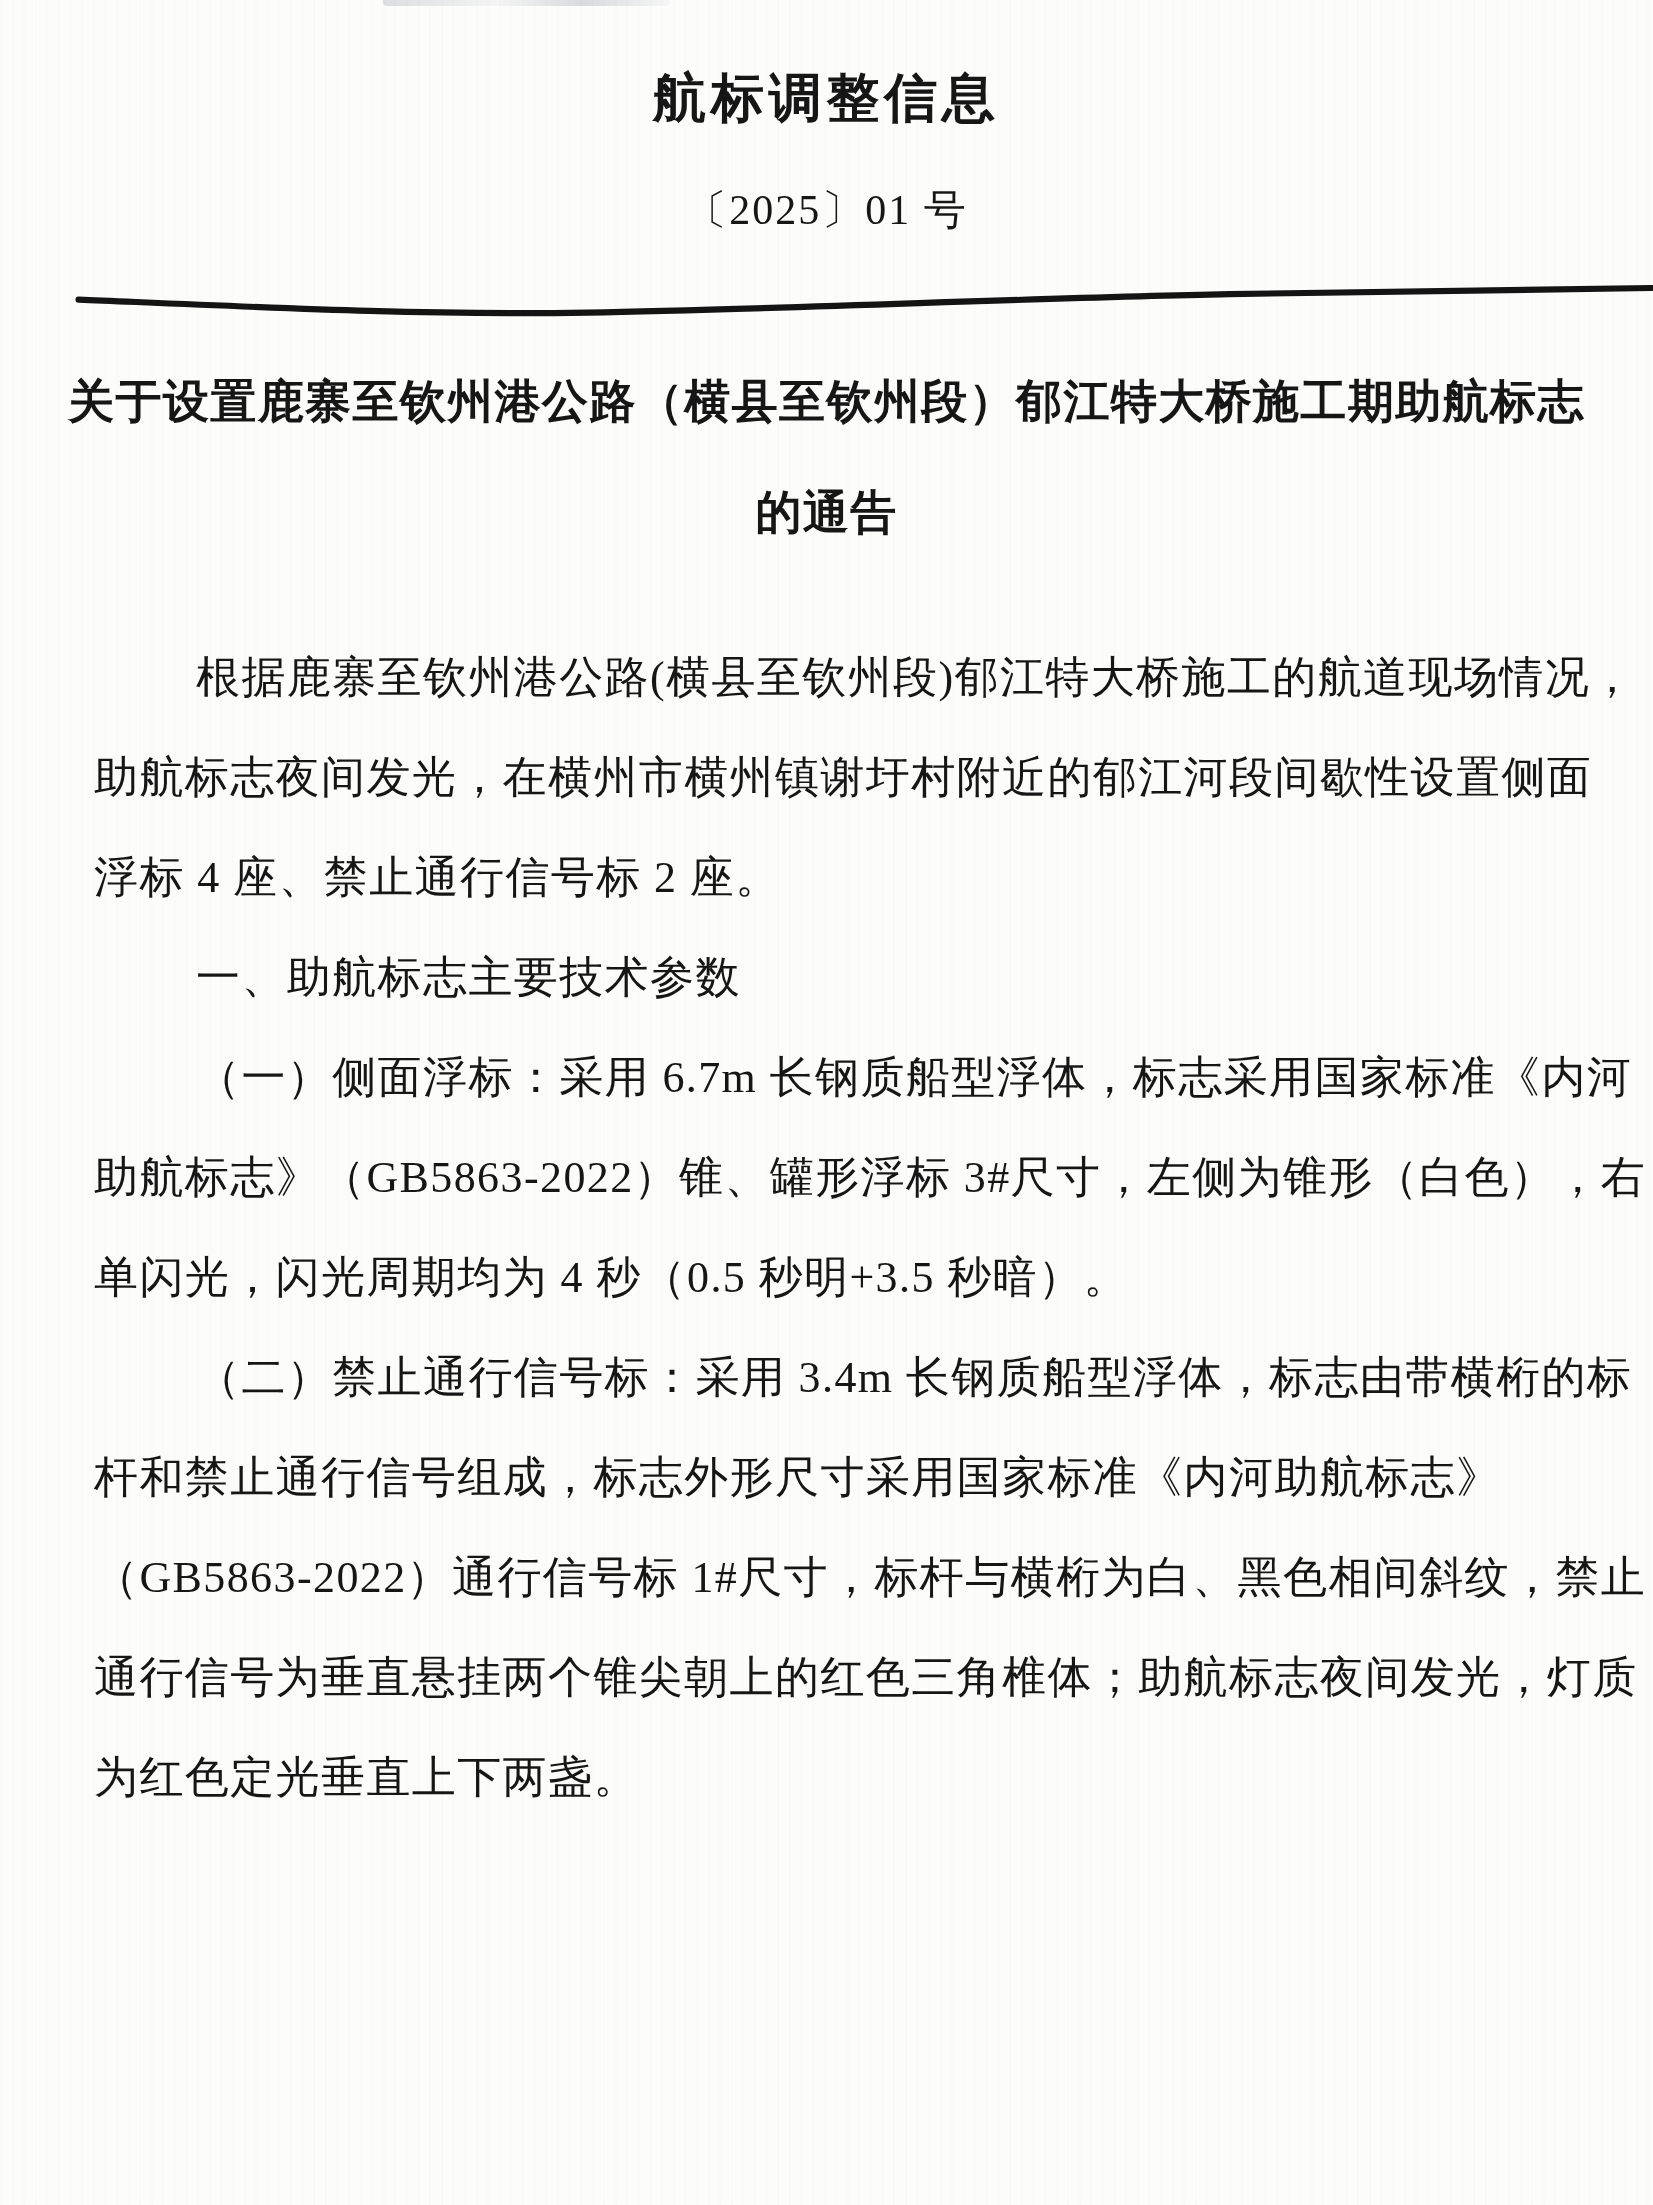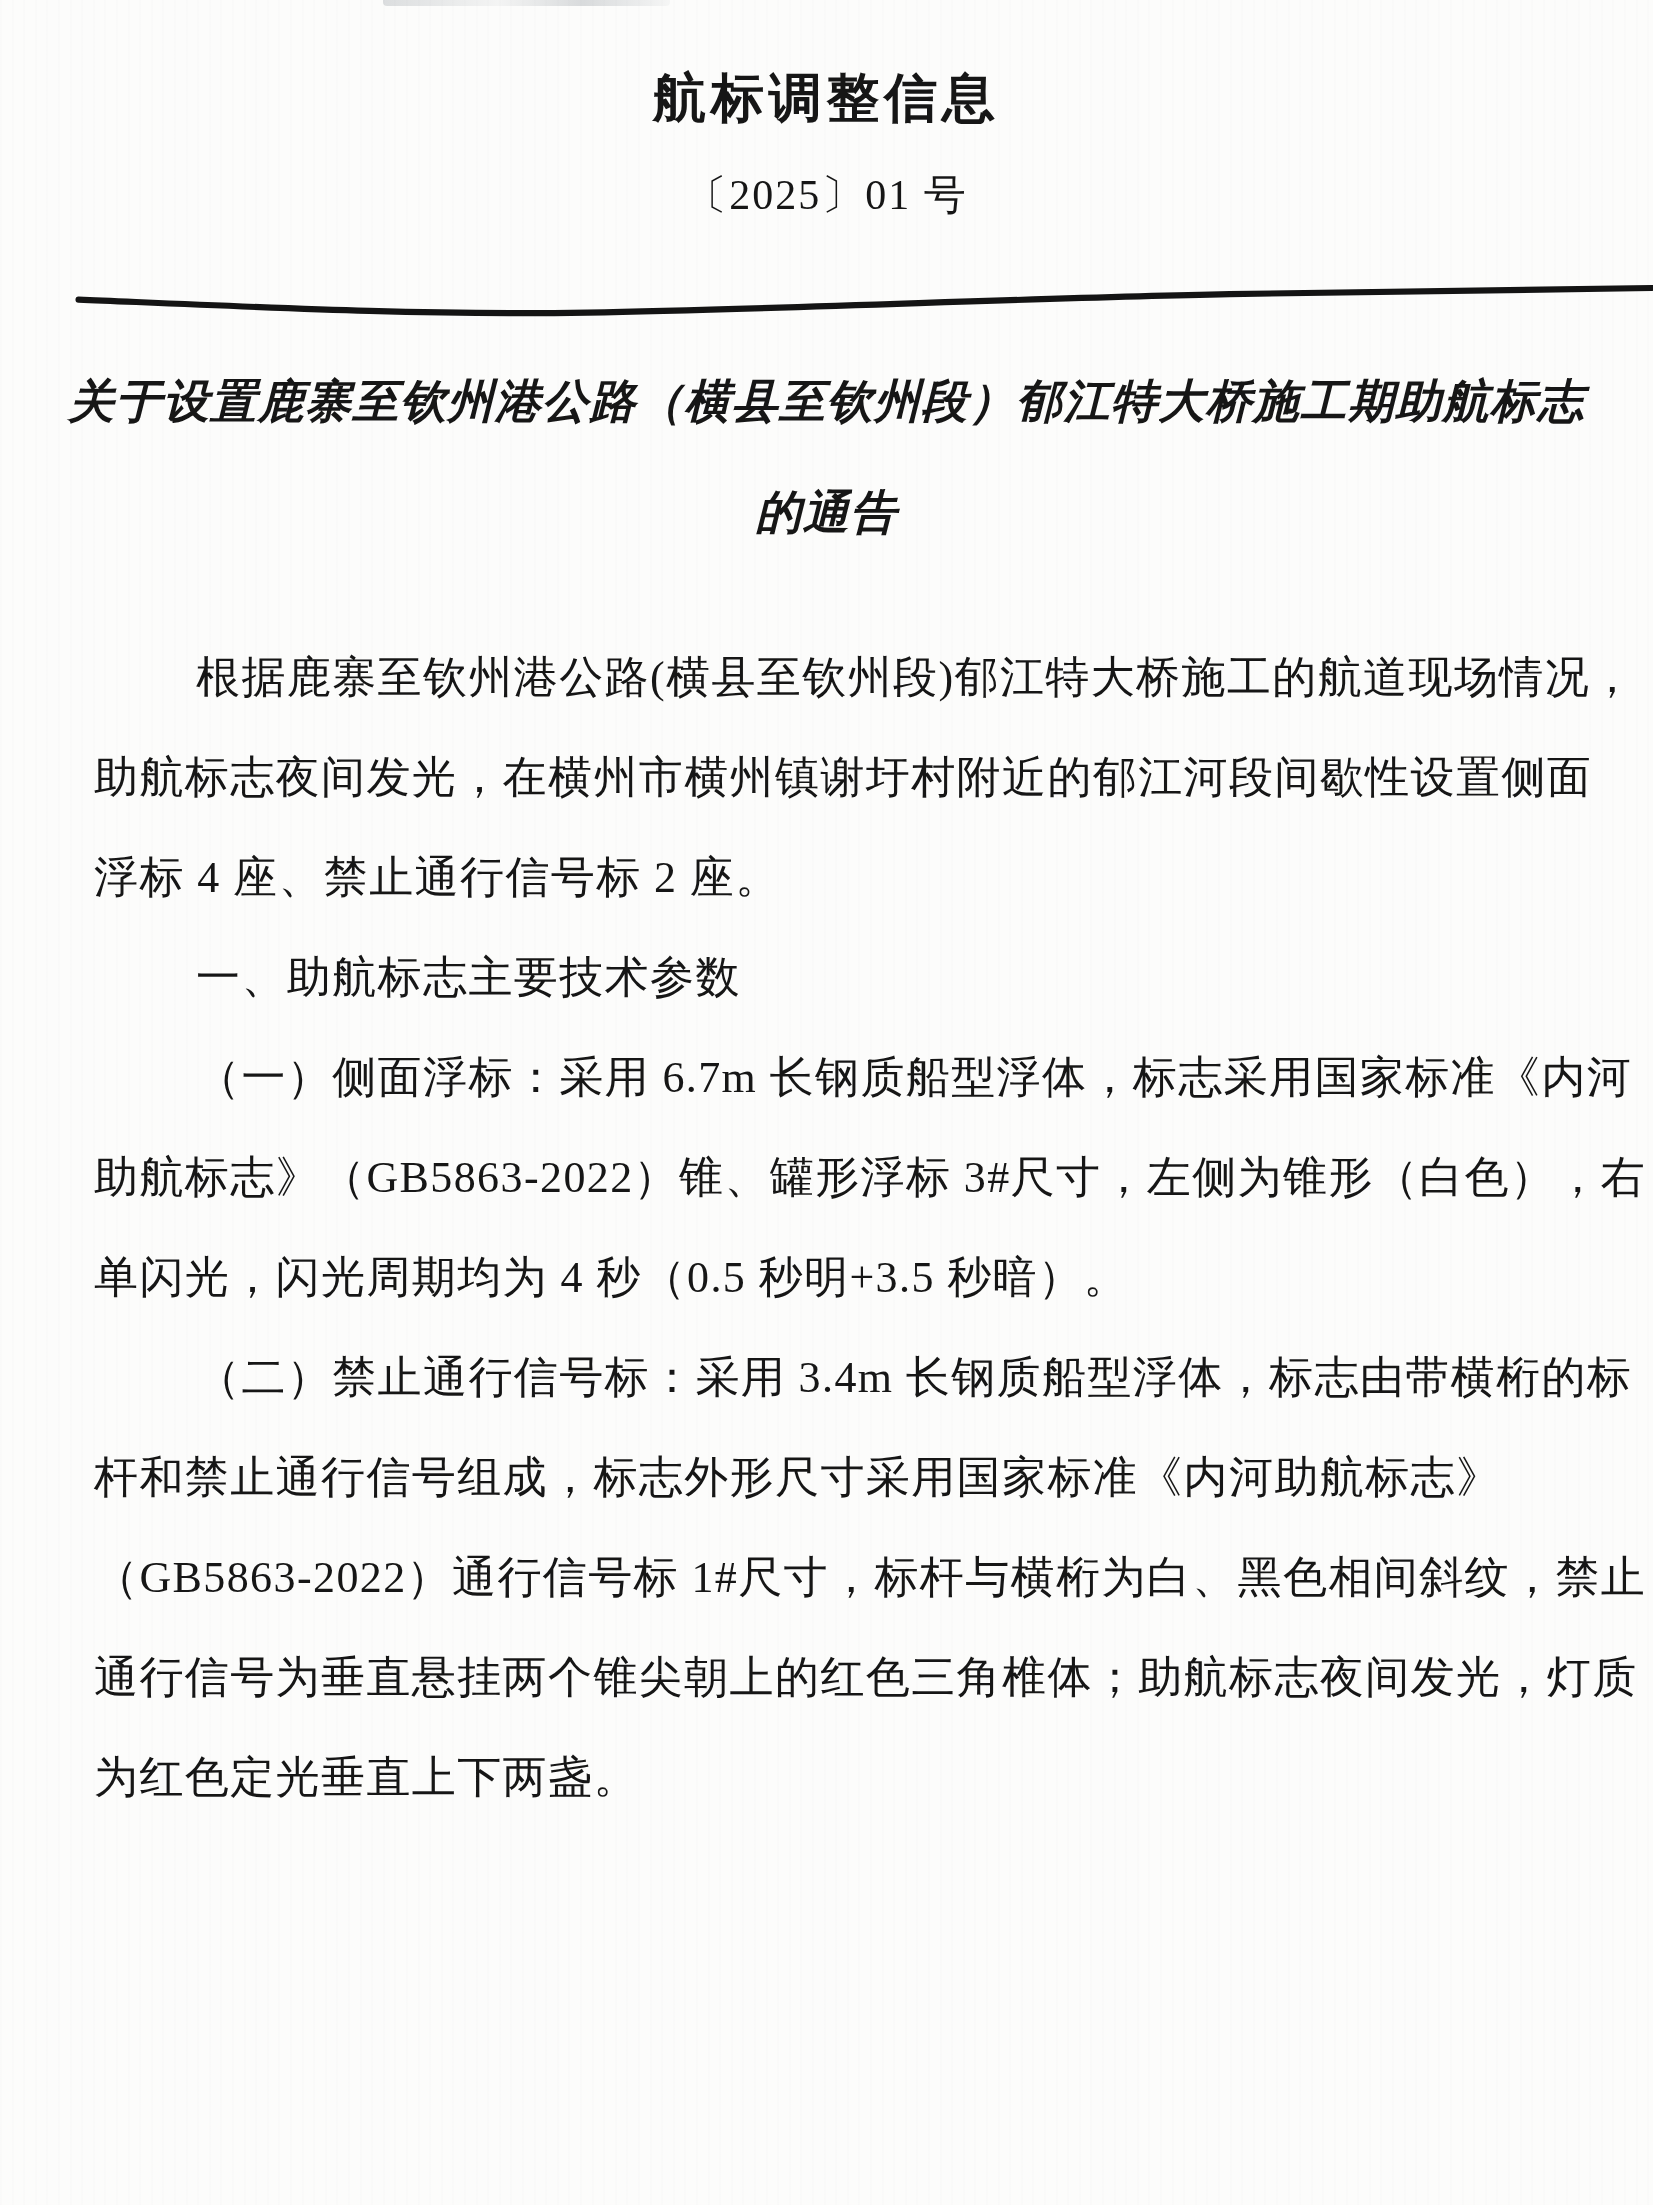--- a/index.html
+++ b/index.html
@@ -39,21 +39,21 @@
     left: 0;
     width: 100%;
     text-align: center;
     font-size: 53px;
     font-weight: 900;
     letter-spacing: 4.8px;
     white-space: nowrap;
   }
   .doc-number {
     position: absolute;
-    top: 167px;
+    top: 182px;
     left: 0;
     width: 100%;
     text-align: center;
     font-size: 42px;
     font-weight: 500;
     letter-spacing: 2px;
     white-space: nowrap;
   }
   .divider-svg {
     position: absolute;
@@ -69,21 +69,20 @@
     left: 27px;
     right: 27px;
     text-align: center;
     font-size: 46px;
     font-weight: 700;
     letter-spacing: 1.4px;
   }
   .notice-heading .h-line {
     line-height: 111px;
     white-space: nowrap;
-    font-style: italic;
   }
   .salutation {
     position: absolute;
     top: 536px;
     left: 94px;
     right: 44px;
     height: 92px;
     line-height: 92px;
     font-size: 44px;
     letter-spacing: 1.4px;

